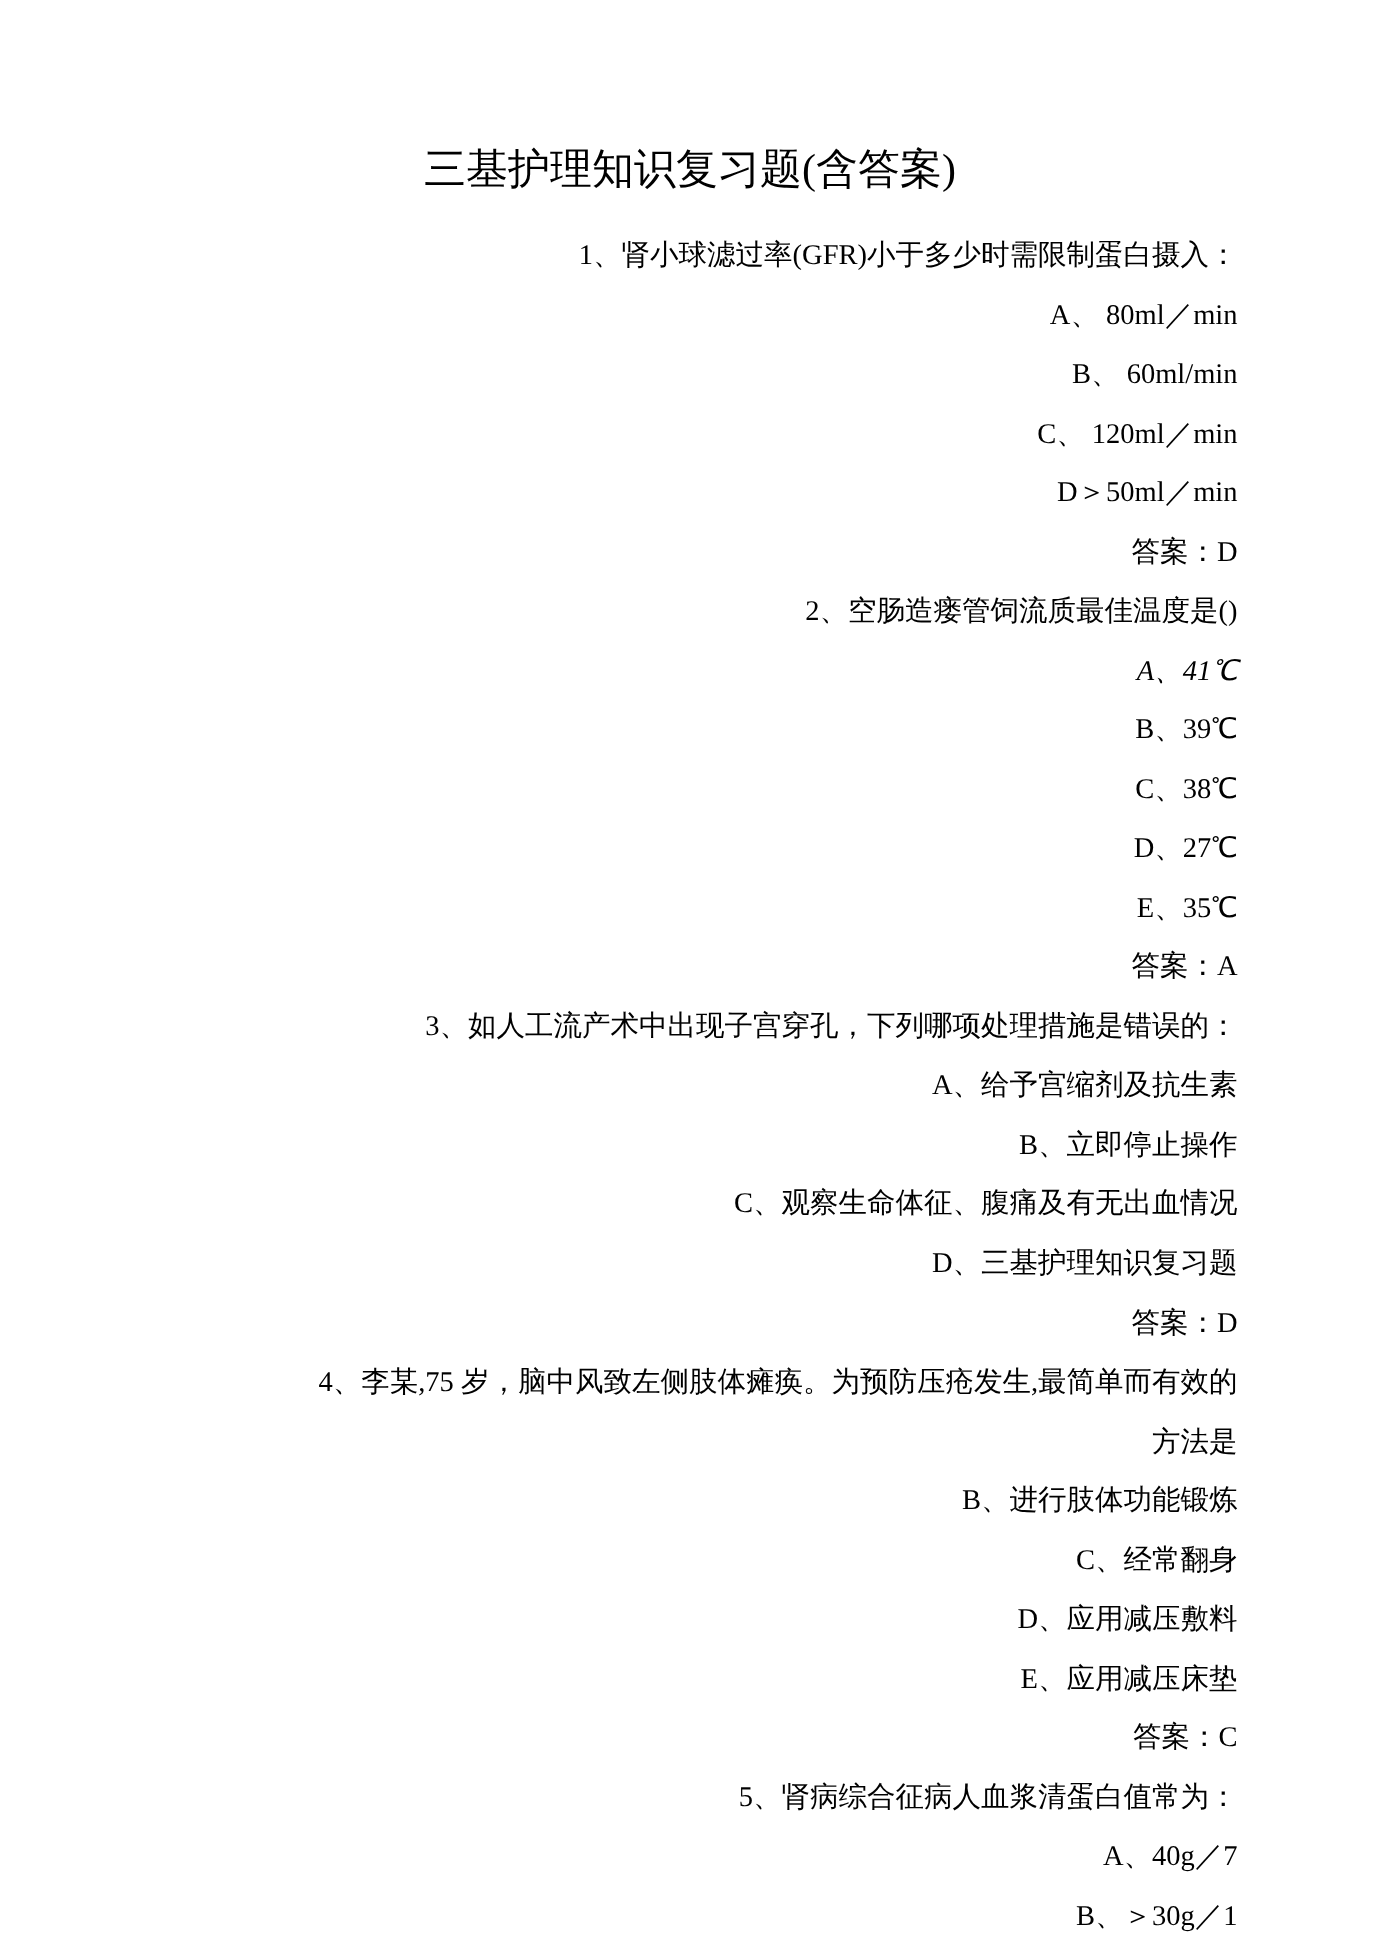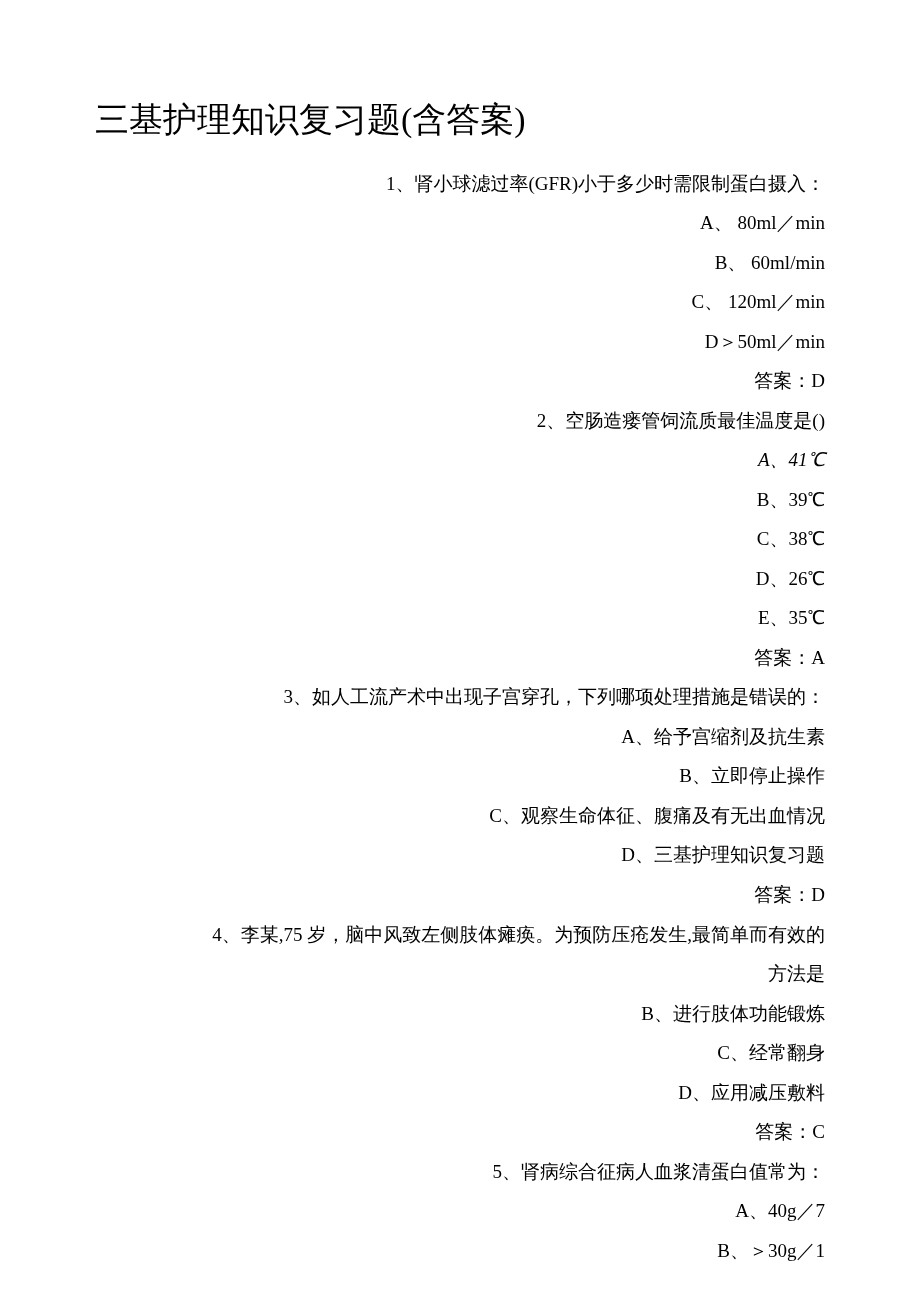--- a/index.html
+++ b/index.html
@@ -10,21 +10,22 @@
     body {
       background: #ffffff;
       font-family: "SimSun", "宋体", serif;
       font-size: 19px;
       line-height: 2.08;
       color: #000;
       width: 920px;
       padding: 85px 95px 40px 95px;
     }
     .title {
-      font-size: 34px;
+      text-align: center;
+      font-size: 28px;
       font-weight: normal;
       margin-bottom: 8px;
       font-family: "SimSun", "宋体", serif;
     }
     .content {
       padding-left: 40px;
     }
     .content p {
       margin: 0;
       white-space: pre-wrap;
@@ -51,35 +52,36 @@
   <p>A、 80ml／min</p>
   <p>B、 60ml/min</p>
   <p>C、 120ml／min</p>
   <p>D＞50ml／min</p>
   <p>答案：D</p>
 
   <p>2、空肠造瘘管饲流质最佳温度是()</p>
   <p><span class="italic">A、41℃</span></p>
   <p>B、39℃</p>
   <p>C、38℃</p>
-  <p>D、26℃</p>
+  <p>D、27℃</p>
   <p>E、35℃</p>
   <p>答案：A</p>
 
   <p>3、如人工流产术中出现子宫穿孔，下列哪项处理措施是错误的：</p>
   <p>A、给予宫缩剂及抗生素</p>
   <p>B、立即停止操作</p>
   <p>C、观察生命体征、腹痛及有无出血情况</p>
   <p>D、三基护理知识复习题</p>
   <p>答案：D</p>
 
   <p class="q4-line1">4、李某,75 岁，脑中风致左侧肢体瘫痪。为预防压疮发生,最简单而有效的</p>
   <p class="q4-cont">方法是</p>
   <p>B、进行肢体功能锻炼</p>
   <p>C、经常翻身</p>
   <p>D、应用减压敷料</p>
+  <p>E、应用减压床垫</p>
   <p>答案：C</p>
 
   <p>5、肾病综合征病人血浆清蛋白值常为：</p>
   <p>A、40g／7</p>
   <p>B、＞30g／1</p>
 
 </div>
 
 </body></html>

